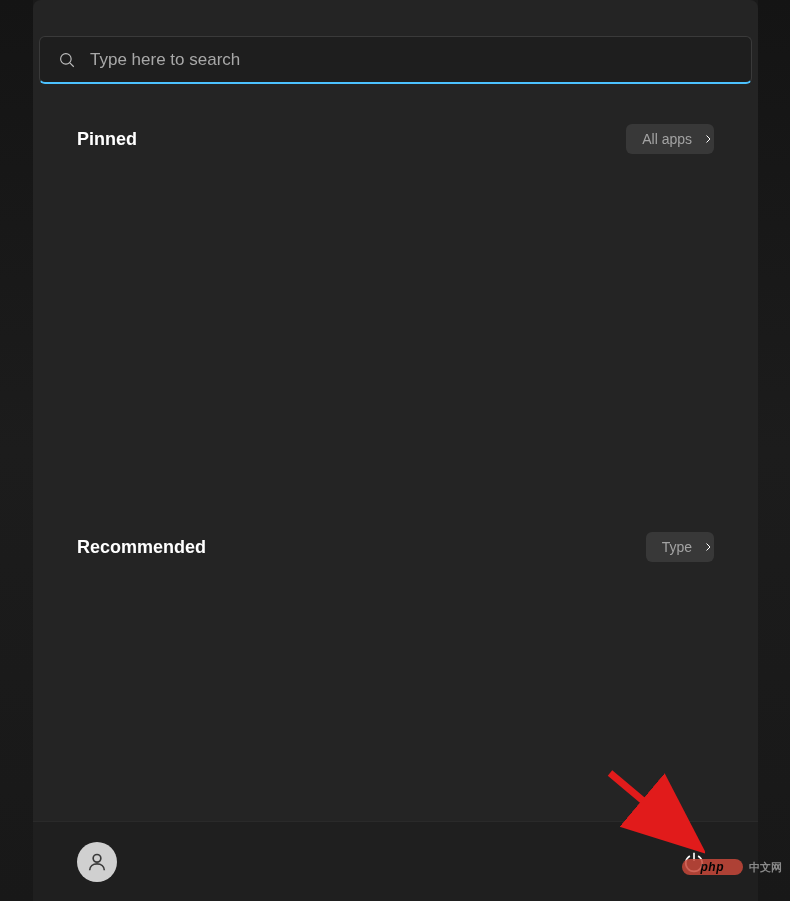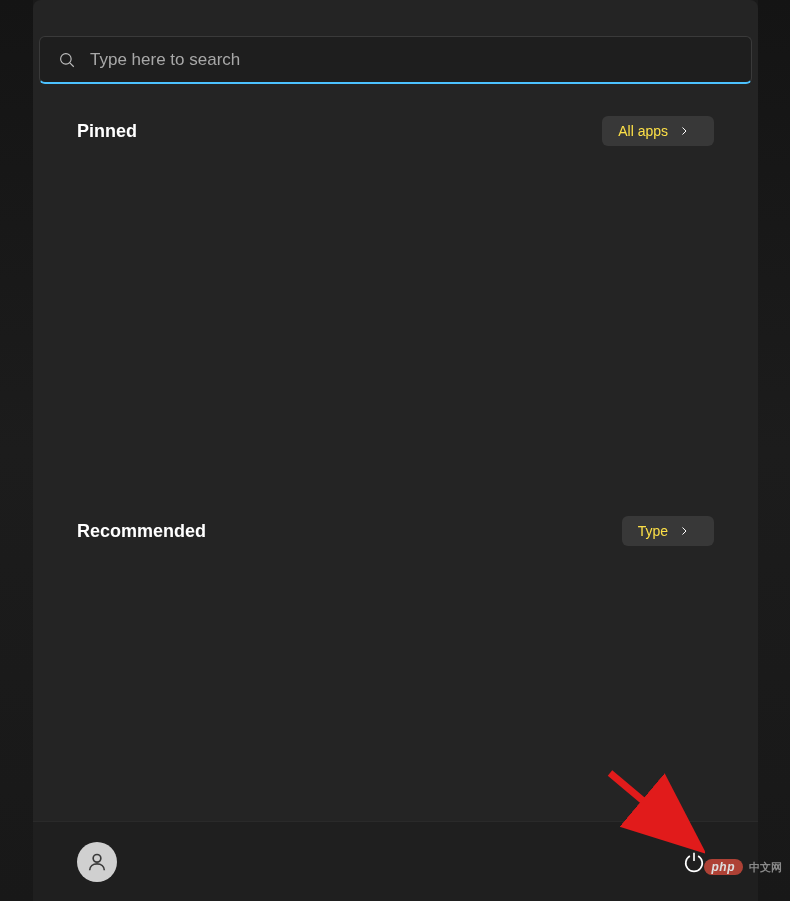--- a/index.html
+++ b/index.html
@@ -60,35 +60,35 @@
   .search-input::placeholder {
     color: #a8a8a8;
   }
   .section {
     padding: 0 44px;
   }
   .section-header {
     display: flex;
     justify-content: space-between;
     align-items: center;
-    margin-top: 32px;
+    margin-top: 40px;
     margin-bottom: 18px;
   }
   .section-title {
     font-size: 18px;
     font-weight: 600;
     color: #ffffff;
   }
   .pill-button {
     background: #383838;
     border: none;
     border-radius: 6px;
-    color: #fde047;
+    color: #a3a3a3;
     font-size: 14px;
-    padding: 7px 24px 7px 16px;
+    padding: 7px 0 7px 16px;
     display: flex;
     align-items: center;
     gap: 10px;
     cursor: pointer;
   }
   .pill-button svg {
     width: 12px;
     height: 12px;
     stroke: #ffffff;
     fill: none;
@@ -174,24 +174,24 @@
     z-index: 6;
     display: flex;
     align-items: center;
     gap: 6px;
     opacity: 0.85;
     pointer-events: none;
   }
   .watermark-badge {
     background: #c8483a;
     border-radius: 10px;
-    padding: 1px 8px;
+    padding: 1px 19px;
     font-size: 12px;
     font-weight: 600;
-    color: #ffffff;
+    color: #000000;
     font-style: italic;
     letter-spacing: 0.5px;
   }
   .watermark-text {
     color: #9d9d9d;
     font-size: 11px;
     font-weight: bold;
   }
 </style>
 </head>

